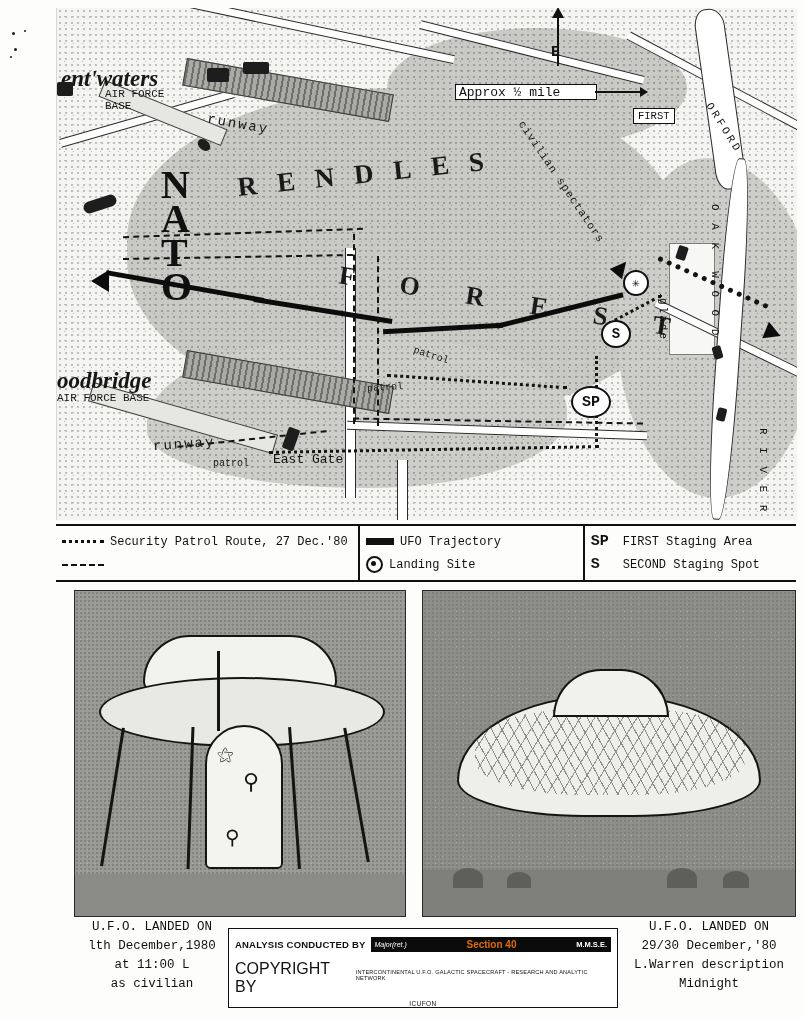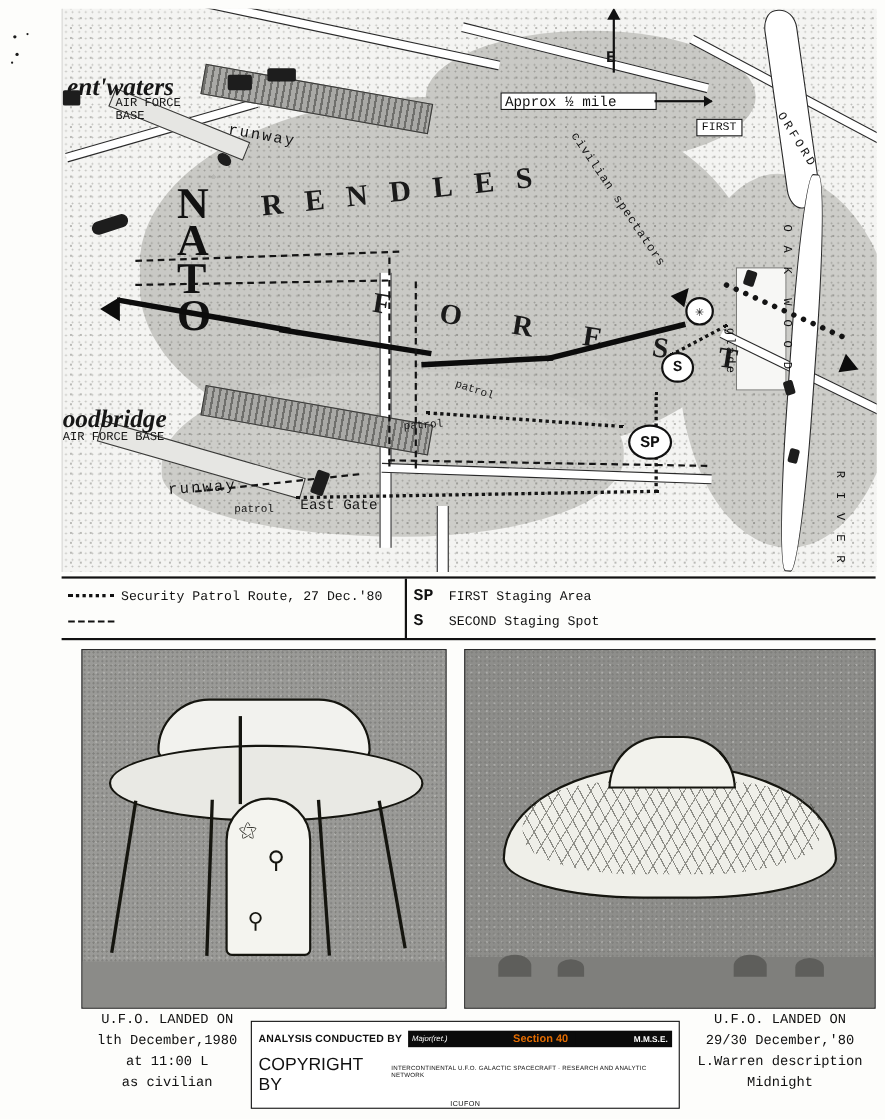--- a/index.html
+++ b/index.html
@@ -233,20 +233,30 @@
   <div class="legend">
     <div class="legcol c1">
       <div class="legrow">
         <span class="key-dots"></span>
         <span>Security Patrol Route, 27 Dec.'80</span>
       </div>
       <div class="legrow">
         <span class="key-dash"></span>
       </div>
     </div>
+    <div class="legcol c2">
+      <div class="legrow">
+        <span class="key-bar"></span>
+        <span>UFO Trajectory</span>
+      </div>
+      <div class="legrow">
+        <span class="key-circle"></span>
+        <span>Landing   Site</span>
+      </div>
+    </div>
     <div class="legcol c3">
       <div class="legrow">
         <span class="key-sp">SP</span>
         <span>FIRST Staging  Area</span>
       </div>
       <div class="legrow">
         <span class="key-sp">S</span>
         <span>SECOND Staging Spot</span>
       </div>
     </div>

